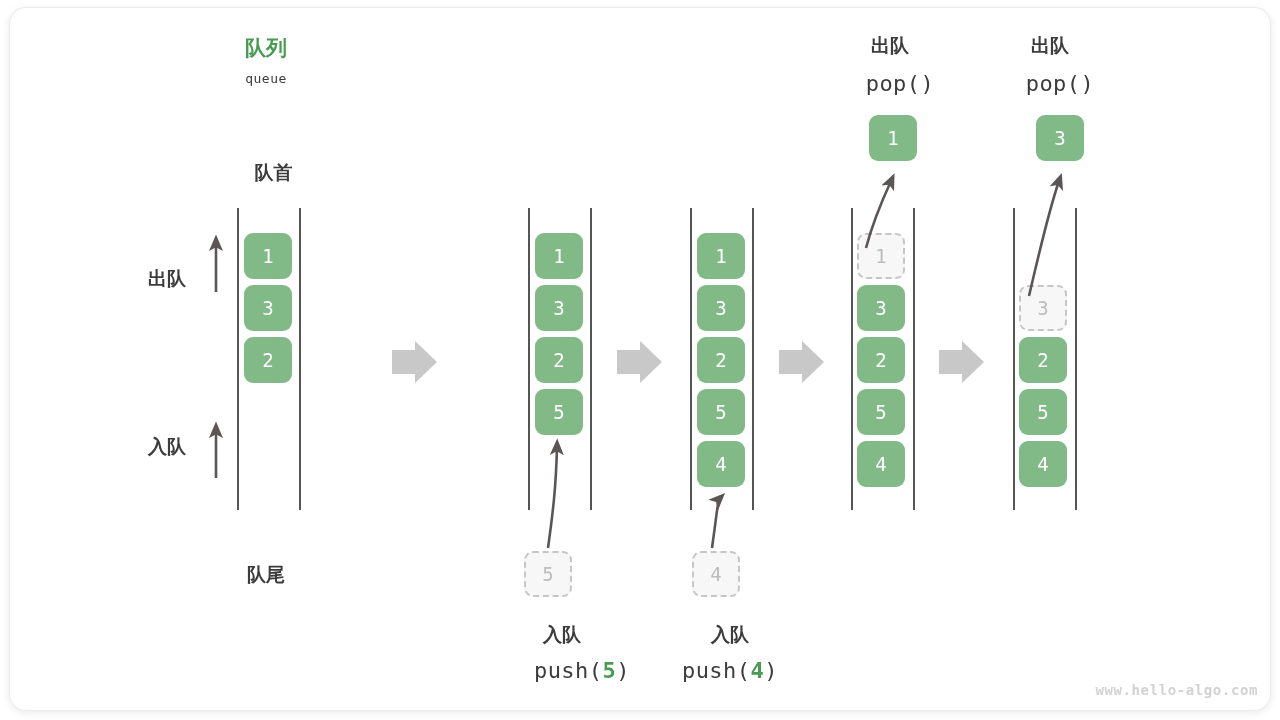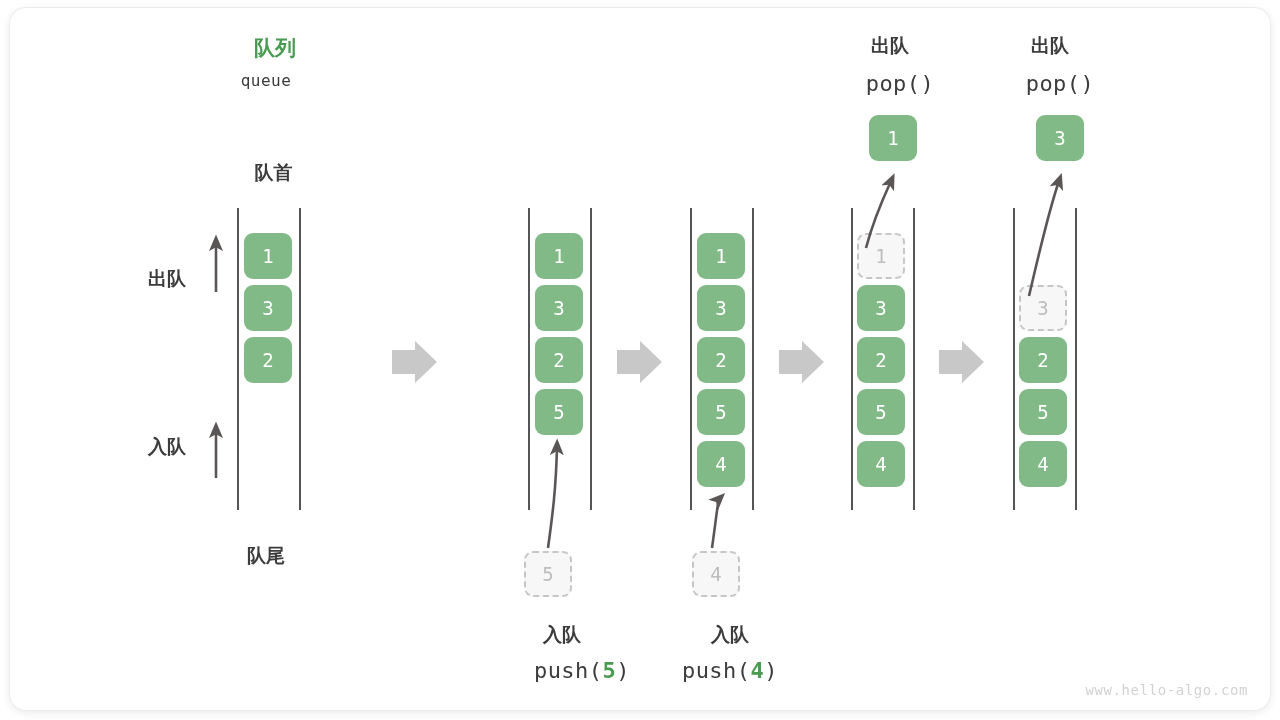--- a/index.html
+++ b/index.html
@@ -50,21 +50,21 @@
   .title-cjk {
     position: absolute;
     font-weight: bold;
     font-size: 21px;
     color: #489b51;
     white-space: nowrap;
   }
   .title-en {
     position: absolute;
     font-family: "DejaVu Sans Mono", "Liberation Mono", monospace;
-    font-size: 16px;
+    font-size: 13px;
     color: #3c3c3c;
     white-space: nowrap;
     letter-spacing: 0.5px;
   }
   .center {
     transform: translateX(-50%);
     text-align: center;
   }
   
   .rail {
@@ -88,47 +88,48 @@
     box-sizing: border-box;
   }
   .node.ghost {
     background: #f7f7f7;
     border: 2px dashed #c6c6c6;
     color: #bdbdbd;
   }
   
   .watermark {
     position: absolute;
-    right: 32px;
+    right: 22px;
     bottom: 22px;
     font-family: "DejaVu Sans Mono", "Liberation Mono", monospace;
     font-size: 14px;
     color: #d2d2d2;
     letter-spacing: 0.6px;
     white-space: nowrap;
+    font-weight: bold;
   }
   svg.overlay {
     position: absolute;
     left: 0; top: 0;
     width: 1280px;
     height: 720px;
     pointer-events: none;
   }
 </style>
 </head>
 <body>
 
 <div id="canvas">
   <div class="page-card"></div>
 
-  <div class="title-cjk center" style="left:266px; top:34px;margin-left:9px;">队列</div>
+  <div class="title-cjk center" style="left:266px; top:34px;">队列</div>
   <div class="title-en center" style="left:266px; top:71px;">queue</div>
 
   <div class="lbl lbl-cjk-bold center" style="left:266px; top:160px;padding-left:15px;">队首</div>
-  <div class="lbl lbl-cjk-bold center" style="left:266px; top:543px;">队尾</div>
+  <div class="lbl lbl-cjk-bold center" style="left:266px; top:562px;">队尾</div>
 
   <div class="lbl lbl-cjk-bold" style="left:148px; top:266px;">出队</div>
   <div class="lbl lbl-cjk-bold" style="left:148px; top:434px;">入队</div>
 
   <div class="rail" style="left:237px; top:208px; height:302px;"></div>
   <div class="rail" style="left:299px; top:208px; height:302px;"></div>
 
   <div class="node" style="left:244px; top:233px;">1</div>
   <div class="node" style="left:244px; top:285px;">3</div>
   <div class="node" style="left:244px; top:337px;">2</div>

